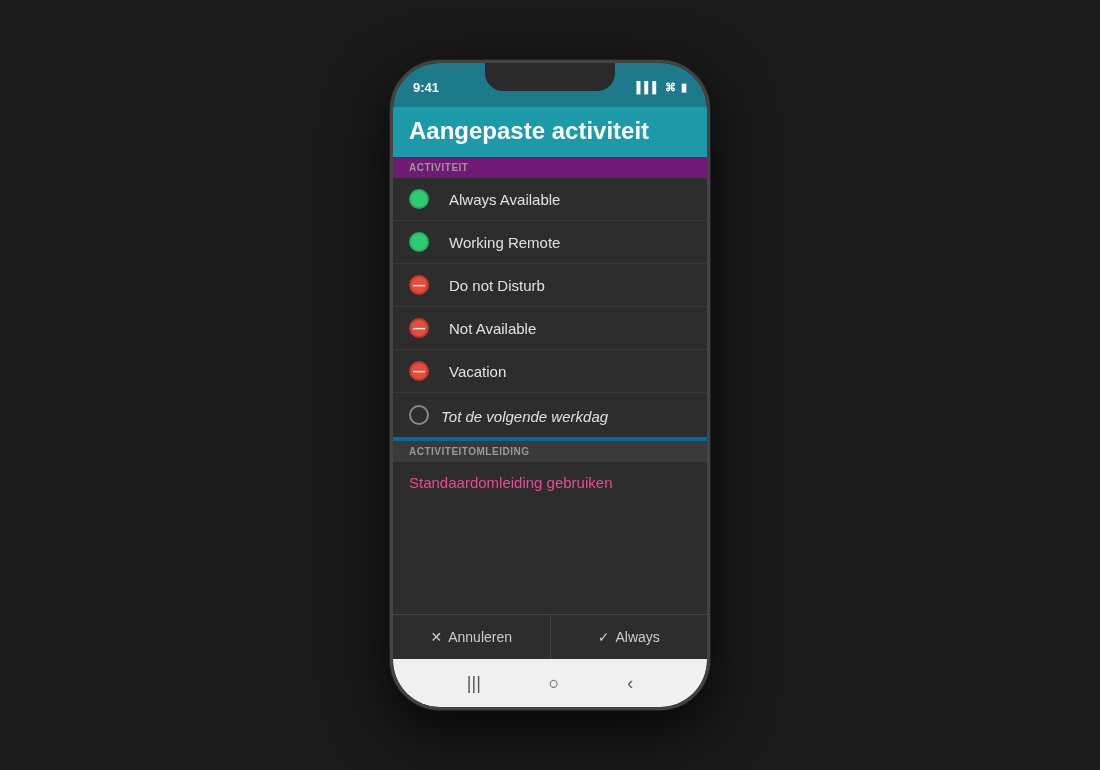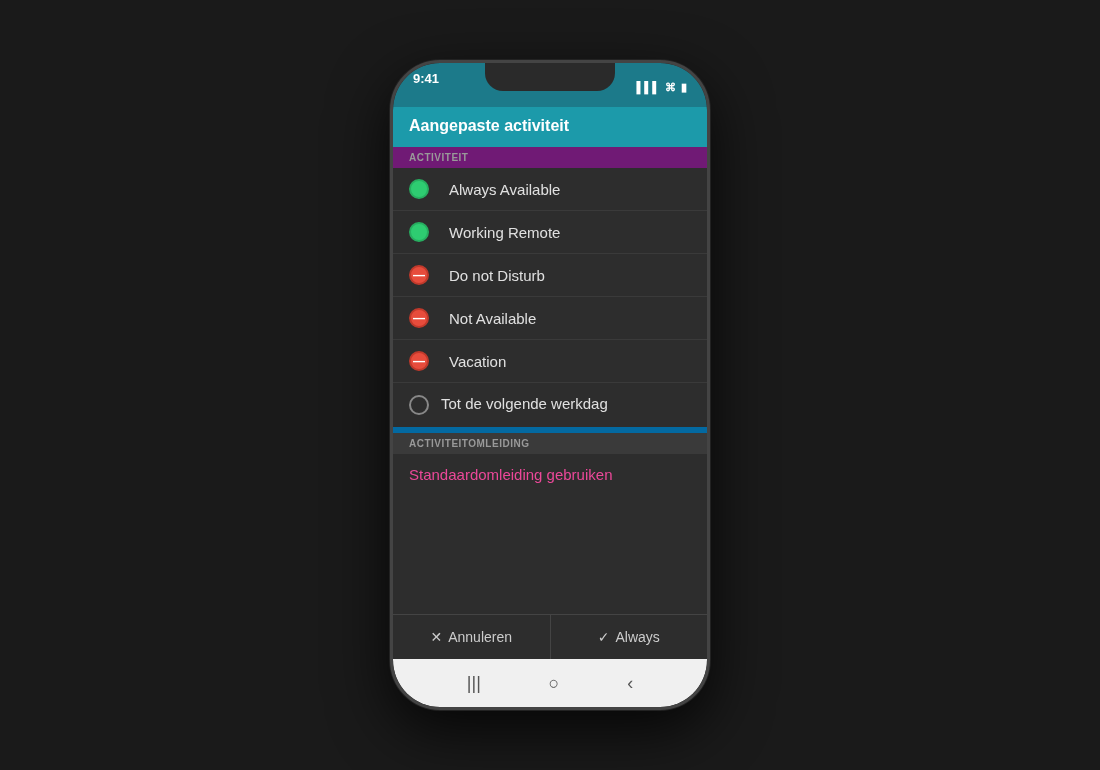--- a/index.html
+++ b/index.html
@@ -77,20 +77,21 @@
       height: 28px;
       background: #2a2a2a;
       border-radius: 0 0 18px 18px;
       z-index: 100;
     }
 
     
     .status-bar {
       display: flex;
       justify-content: space-between;
+      align-items: center;
       padding: 8px 20px 4px;
       height: 44px;
       background: #1c7a8a;
       color: white;
       font-size: 12px;
       font-weight: 600;
       position: relative;
       z-index: 50;
     }
 
@@ -107,21 +108,21 @@
     }
 
     
     .app-header {
       background: #1c9aaa;
       padding: 10px 16px 12px;
     }
 
     .app-header-title {
       color: white;
-      font-size: 16px;
+      font-size: 24px;
       font-weight: 600;
     }
 
     
     .content {
       background: #2d2d2d;
       flex: 1;
       overflow: hidden;
     }
 
@@ -176,24 +177,25 @@
       position: absolute;
     }
 
     .item-label {
       color: #e0e0e0;
       font-size: 15px;
     }
 
     .radio-item {
       display: flex;
-      align-items: flex-start;
+      align-items: flex-end;
       padding: 12px 16px;
-      border-bottom: 6px solid #0369a1;
-      background: #2d2d2d;
+      border-bottom: 4px solid #0369a1;
+      background: #2d2d2d;
+      font-style: italic;
     }
 
     .radio-circle {
       width: 20px;
       height: 20px;
       border-radius: 50%;
       border: 2px solid #888;
       margin-right: 12px;
       flex-shrink: 0;
     }

